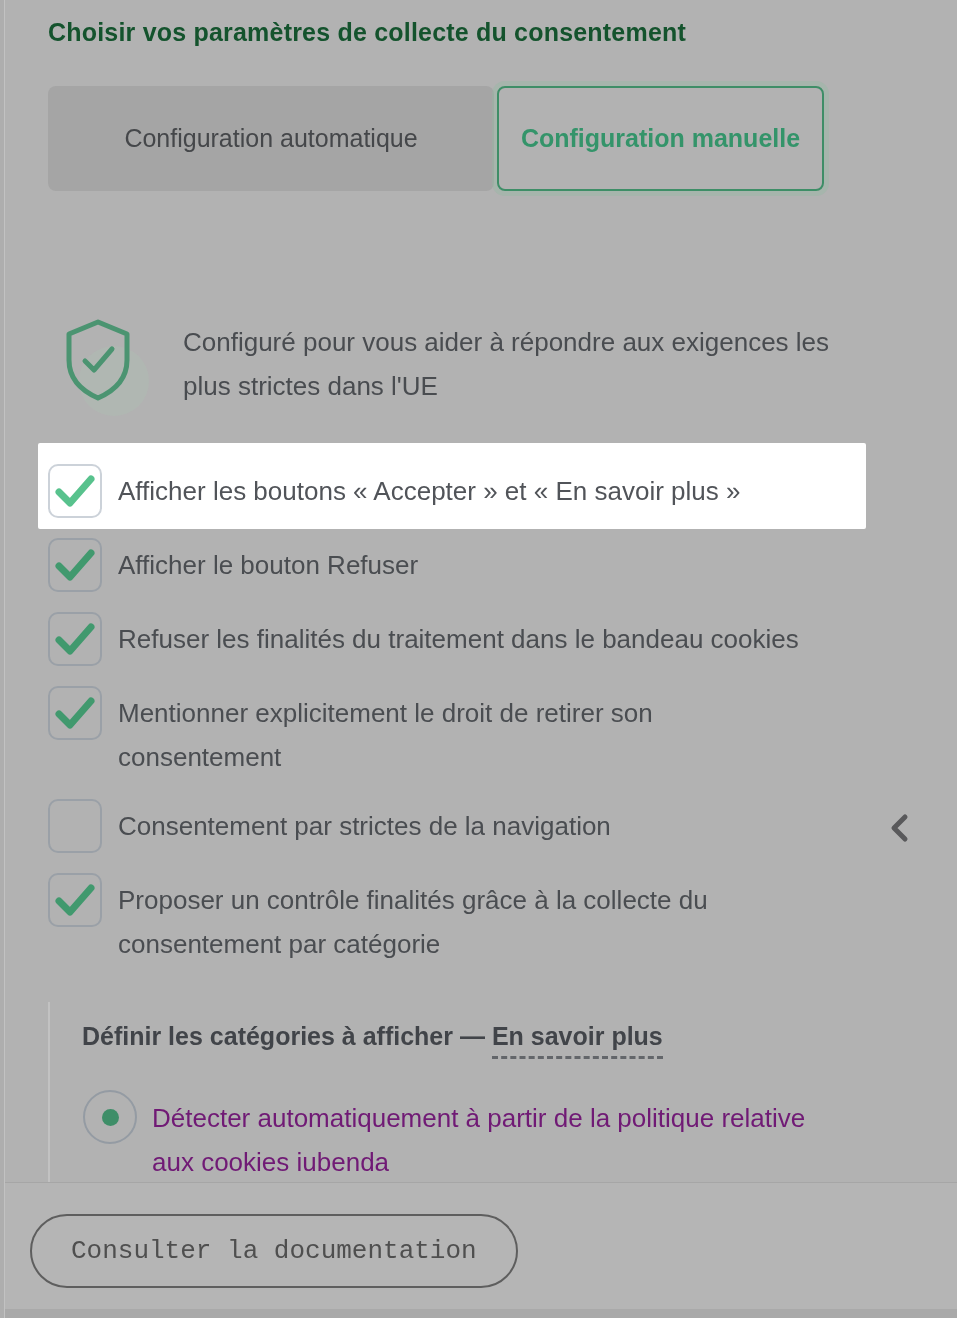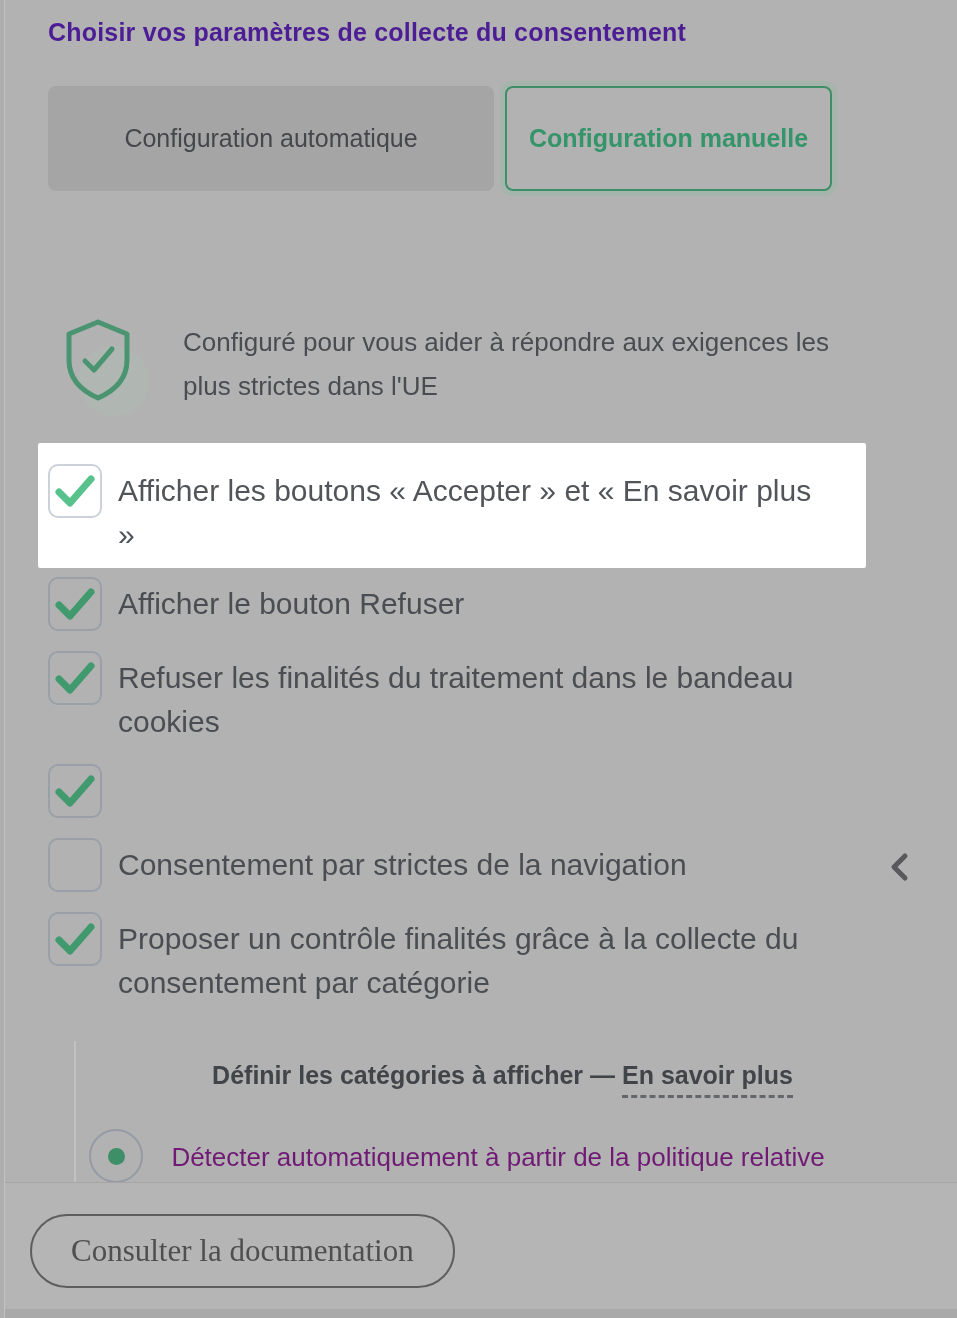--- a/index.html
+++ b/index.html
@@ -9,24 +9,24 @@
     background:#b2b2b2;
     position:relative;
     overflow:hidden;
   }
   .left-edge-shade { position:absolute; left:0; top:0; bottom:0; width:4px; background:#aeaeae; z-index:5; }
   .left-edge-line  { position:absolute; left:4px; top:0; bottom:0; width:1px; background:#c2c2c2; z-index:5; }
 
   .content { padding:18px 40px 0 48px; }
 
   .page-title {
-    font-size:25px; font-weight:bold; color:#4c1d95; letter-spacing:0.2px;
-  }
-
-  .tabs { display:flex; gap:11px; margin-top:39px; }
+    font-size:25px; font-weight:bold; color:#14532d; letter-spacing:0.2px;
+  }
+
+  .tabs { display:flex; gap:3px; margin-top:39px; }
   .tab-btn {
     height:105px; border-radius:8px; font-size:25px;
     display:flex; align-items:center; justify-content:center;
     cursor:pointer; font-family:inherit;
   }
   .tab-auto { width:446px; background:#a5a5a5; border:none; color:#45474a; }
   .tab-manual {
     width:327px; background:transparent; border:2px solid #3e8e67; color:#34946a;
     font-weight:bold; box-shadow:0 0 0 5px rgba(150,185,165,0.45);
   }
@@ -47,39 +47,38 @@
   .row { display:flex; align-items:flex-start; margin-bottom:20px; }
   .checkbox {
     width:54px; height:54px; flex:none; border-radius:10px;
     border:2px solid #9aa0a7; background:transparent;
     display:flex; align-items:center; justify-content:center; cursor:pointer;
   }
   .checkbox svg { display:none; }
   .row.checked .checkbox svg { display:block; }
   .checkbox svg path { stroke:#41996e; }
   .label {
-    margin-left:16px; font-size:30px; line-height:44px; color:#4a4d51;
+    margin-left:16px; font-size:26px; line-height:44px; color:#4a4d51;
     padding-top:5px; max-width:700px;
   }
   .row.wrap-narrow .label { max-width:650px; }
   .row.wrap-mid .label { max-width:730px; }
   .row.highlight {
     background:#ffffff; width:828px; margin-left:-10px;
     padding:21px 20px 11px 10px; margin-bottom:9px; border-radius:2px;
   }
   .row.highlight .checkbox { border-color:#ccd2d9; background:#fff; }
   .row.highlight .checkbox svg path { stroke:#58c28d; }
   .row.highlight .label { color:#515459; }
   .chevron { display:none; margin-left:auto; margin-right:8px; padding-top:14px; cursor:pointer; }
   .row.has-chevron .chevron { display:block; }
 
   .subsection {
-    margin-left:26px; margin-top:36px; border-left:2px solid #c2c2c2;
-    padding:12px 0 4px 12px;
-    text-align:center;
+    margin-top:36px; border-left:2px solid #c2c2c2;
+    padding:12px 0 4px 32px;
   }
   .subsection-heading { font-size:25px; font-weight:bold; color:#414449; line-height:44px; }
   .learn-more {
     color:#414449; text-decoration:none; border-bottom:3px dashed #63666a;
     padding-bottom:6px; cursor:pointer;
   }
   .radio-row { display:flex; align-items:flex-start; margin-top:32px; }
   .radio {
     width:54px; height:54px; flex:none; border-radius:50%;
     border:2px solid #949ba3; display:flex; align-items:center; justify-content:center;
@@ -92,21 +91,21 @@
     padding-top:6px; max-width:680px;
   }
 
   .footer {
     position:absolute; left:0; right:0; top:1182px; bottom:0;
     background:#b5b5b5; border-top:1px solid #a6a6a6; z-index:4;
   }
   .doc-button {
     margin:31px 0 0 30px; height:74px; padding:0 39px;
     border-radius:37px; border:2px solid #5e5e5e; background:transparent;
-    font-size:31px; color:#4f4f4f; font-family:Liberation Serif, serif; cursor:pointer;
+    font-size:26px; color:#4f4f4f; font-family:Liberation Mono, monospace; cursor:pointer;
     display:inline-flex; align-items:center;
   }
   .bottom-strip { position:absolute; left:0; right:0; bottom:0; height:9px; background:#a9a9a9; }
 </style>
 </head>
 <body>
 
 <div class="left-edge-shade"></div>
 <div class="left-edge-line"></div>
 
@@ -158,20 +157,21 @@
       </div>
       <div class="label">Refuser les finalités du traitement dans le bandeau cookies</div>
     </div>
 
     <div class="row wrap-narrow checked">
       <div class="checkbox">
         <svg width="40" height="34" viewBox="0 0 40 34" fill="none">
           <path d="M4 18 L15 29 L36 5" stroke-width="7" stroke-linecap="round" stroke-linejoin="round" fill="none"></path>
         </svg>
       </div>
+      <div class="label">Mentionner explicitement le droit de retirer son consentement</div>
     </div>
 
     <div class="row has-chevron">
       <div class="checkbox">
         
       </div>
       <div class="label">Consentement par strictes de la navigation</div>
       <div class="chevron">
         <svg width="20" height="30" viewBox="0 0 20 30" fill="none">
           <path d="M16 4 L5 15 L16 26" stroke="#59595b" stroke-width="5" stroke-linecap="round" stroke-linejoin="round" fill="none"></path>

